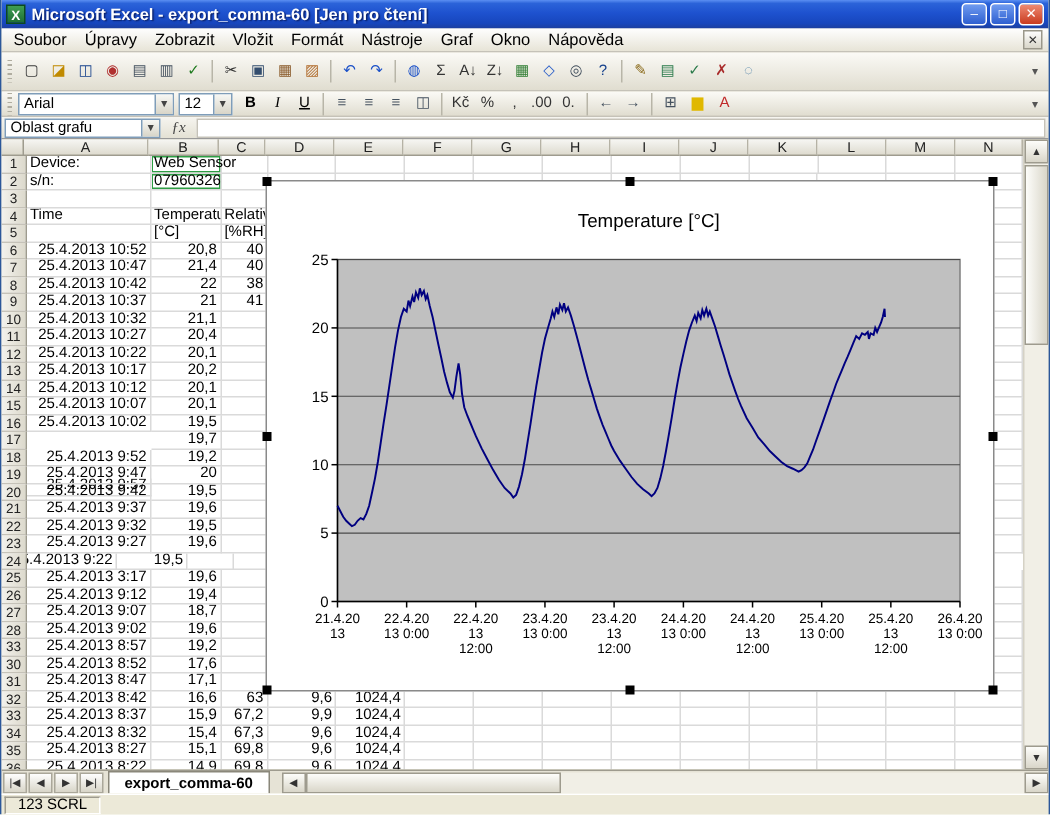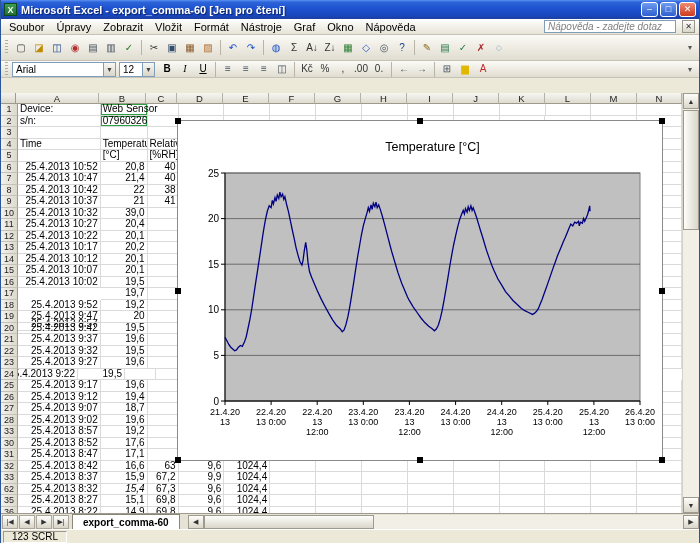--- a/index.html
+++ b/index.html
@@ -131,21 +131,20 @@
         <div class="menu-item">Úpravy</div>
         <div class="menu-item">Zobrazit</div>
         <div class="menu-item">Vložit</div>
         <div class="menu-item">Formát</div>
         <div class="menu-item">Nástroje</div>
         <div class="menu-item">Graf</div>
         <div class="menu-item">Okno</div>
         <div class="menu-item">Nápověda</div>
       </div>
     <div class="menu-spacer"></div>
-    <input class="helpinput" placeholder="Nápověda - zadejte dotaz" style="">
     <div class="mini-close">✕</div>
   </div>
 
   <div class="toolbar std">
     <div class="thandle"></div>
     <div class="menu-items" style="display:flex;align-items:center">
         <div class="tbtn">
           <span class="glyph" style="color: rgb(59, 59, 59);">▢</span>
         </div>
         <div class="tbtn">
@@ -296,20 +295,28 @@
           <span class="glyph" style="color: rgb(224, 184, 0);">▆</span>
         </div>
         <div class="tbtn">
           <span class="glyph" style="color: rgb(192, 42, 42);">A</span>
         </div>
       </div>
     <div class="tspacer"></div>
     <div class="chev">▾</div>
   </div>
 
+  <div class="formulabar">
+    <div class="namebox">
+      <span class="val">Oblast grafu</span>
+      <span class="arrow">▼</span>
+    </div>
+    <div class="fxbtn">ƒx</div>
+    <div class="fb-field"></div>
+  </div>
 
   <div class="colheaders">
     <div class="corner"></div>
     <div style="display:flex">
         <div class="colhdr" style="width: 83px;">A</div>
         <div class="colhdr" style="width: 47px;">B</div>
         <div class="colhdr" style="width: 31px;">C</div>
         <div class="colhdr" style="width: 46px;">D</div>
         <div class="colhdr" style="width: 46px;">E</div>
         <div class="colhdr" style="width: 46px;">F</div>
@@ -352,21 +359,21 @@
         <div class="rowhdr">24</div>
         <div class="rowhdr">25</div>
         <div class="rowhdr">26</div>
         <div class="rowhdr">27</div>
         <div class="rowhdr">28</div>
         <div class="rowhdr">33</div>
         <div class="rowhdr">30</div>
         <div class="rowhdr">31</div>
         <div class="rowhdr">32</div>
         <div class="rowhdr">33</div>
-        <div class="rowhdr">62</div>
+        <div class="rowhdr">34</div>
         <div class="rowhdr">35</div>
         <div class="rowhdr">36</div>
       </div>
     <div class="rows">
         <div class="grow">
           <div class="cell" style="width: 83px;">Device:</div>
           <div class="cell ovf hl" style="width: 47px;">Web Sensor</div>
           <div class="cell" style="width: 31px;"></div>
           <div class="cell" style="width: 46px;"></div>
           <div class="cell" style="width: 46px;"></div>
@@ -503,21 +510,21 @@
           <div class="cell num" style="width: 46px;"></div>
           <div class="cell num" style="width: 46px;"></div>
           <div class="cell num" style="width: 46px;"></div>
           <div class="cell num" style="width: 46px;"></div>
           <div class="cell num" style="width: 46px;"></div>
           <div class="cell num" style="width: 46px;"></div>
           <div class="cell num" style="width: 45px;"></div>
         </div>
         <div class="grow">
           <div class="cell num" style="width: 83px;">25.4.2013 10:32</div>
-          <div class="cell num" style="width: 47px;">39,0</div>
+          <div class="cell num" style="width: 47px;">21,1</div>
           <div class="cell num" style="width: 31px;"></div>
           <div class="cell num" style="width: 46px;"></div>
           <div class="cell num" style="width: 46px;"></div>
           <div class="cell num" style="width: 46px;"></div>
           <div class="cell num" style="width: 46px;"></div>
           <div class="cell num" style="width: 46px;"></div>
           <div class="cell num" style="width: 46px;"></div>
           <div class="cell num" style="width: 46px;"></div>
           <div class="cell num" style="width: 46px;"></div>
           <div class="cell num" style="width: 46px;"></div>
@@ -742,21 +749,21 @@
           <div class="cell num" style="width: 46px;"></div>
           <div class="cell num" style="width: 46px;"></div>
           <div class="cell num" style="width: 46px;"></div>
           <div class="cell num" style="width: 46px;"></div>
           <div class="cell num" style="width: 46px;"></div>
           <div class="cell num" style="width: 46px;"></div>
           <div class="cell num" style="width: 46px;"></div>
           <div class="cell num" style="width: 45px;"></div>
         </div>
         <div class="grow">
-          <div class="cell num" style="width: 83px;">25.4.2013 9:17</div>
+          <div class="cell num" style="width: 83px;">25.4.2013 3:17</div>
           <div class="cell num" style="width: 47px;">19,6</div>
           <div class="cell num" style="width: 31px;"></div>
           <div class="cell num" style="width: 46px;"></div>
           <div class="cell num" style="width: 46px;"></div>
           <div class="cell num" style="width: 46px;"></div>
           <div class="cell num" style="width: 46px;"></div>
           <div class="cell num" style="width: 46px;"></div>
           <div class="cell num" style="width: 46px;"></div>
           <div class="cell num" style="width: 46px;"></div>
           <div class="cell num" style="width: 46px;"></div>
@@ -887,21 +894,21 @@
           <div class="cell num" style="width: 46px;"></div>
           <div class="cell num" style="width: 46px;"></div>
           <div class="cell num" style="width: 46px;"></div>
           <div class="cell num" style="width: 46px;"></div>
           <div class="cell num" style="width: 46px;"></div>
           <div class="cell num" style="width: 46px;"></div>
           <div class="cell num" style="width: 45px;"></div>
         </div>
         <div class="grow">
           <div class="cell num" style="width: 83px;">25.4.2013 8:32</div>
-          <div class="cell num" style="width: 47px; font-style: italic;">15,4</div>
+          <div class="cell num" style="width: 47px;">15,4</div>
           <div class="cell num" style="width: 31px;">67,3</div>
           <div class="cell num" style="width: 46px;">9,6</div>
           <div class="cell num" style="width: 46px;">1024,4</div>
           <div class="cell num" style="width: 46px;"></div>
           <div class="cell num" style="width: 46px;"></div>
           <div class="cell num" style="width: 46px;"></div>
           <div class="cell num" style="width: 46px;"></div>
           <div class="cell num" style="width: 46px;"></div>
           <div class="cell num" style="width: 46px;"></div>
           <div class="cell num" style="width: 46px;"></div>

